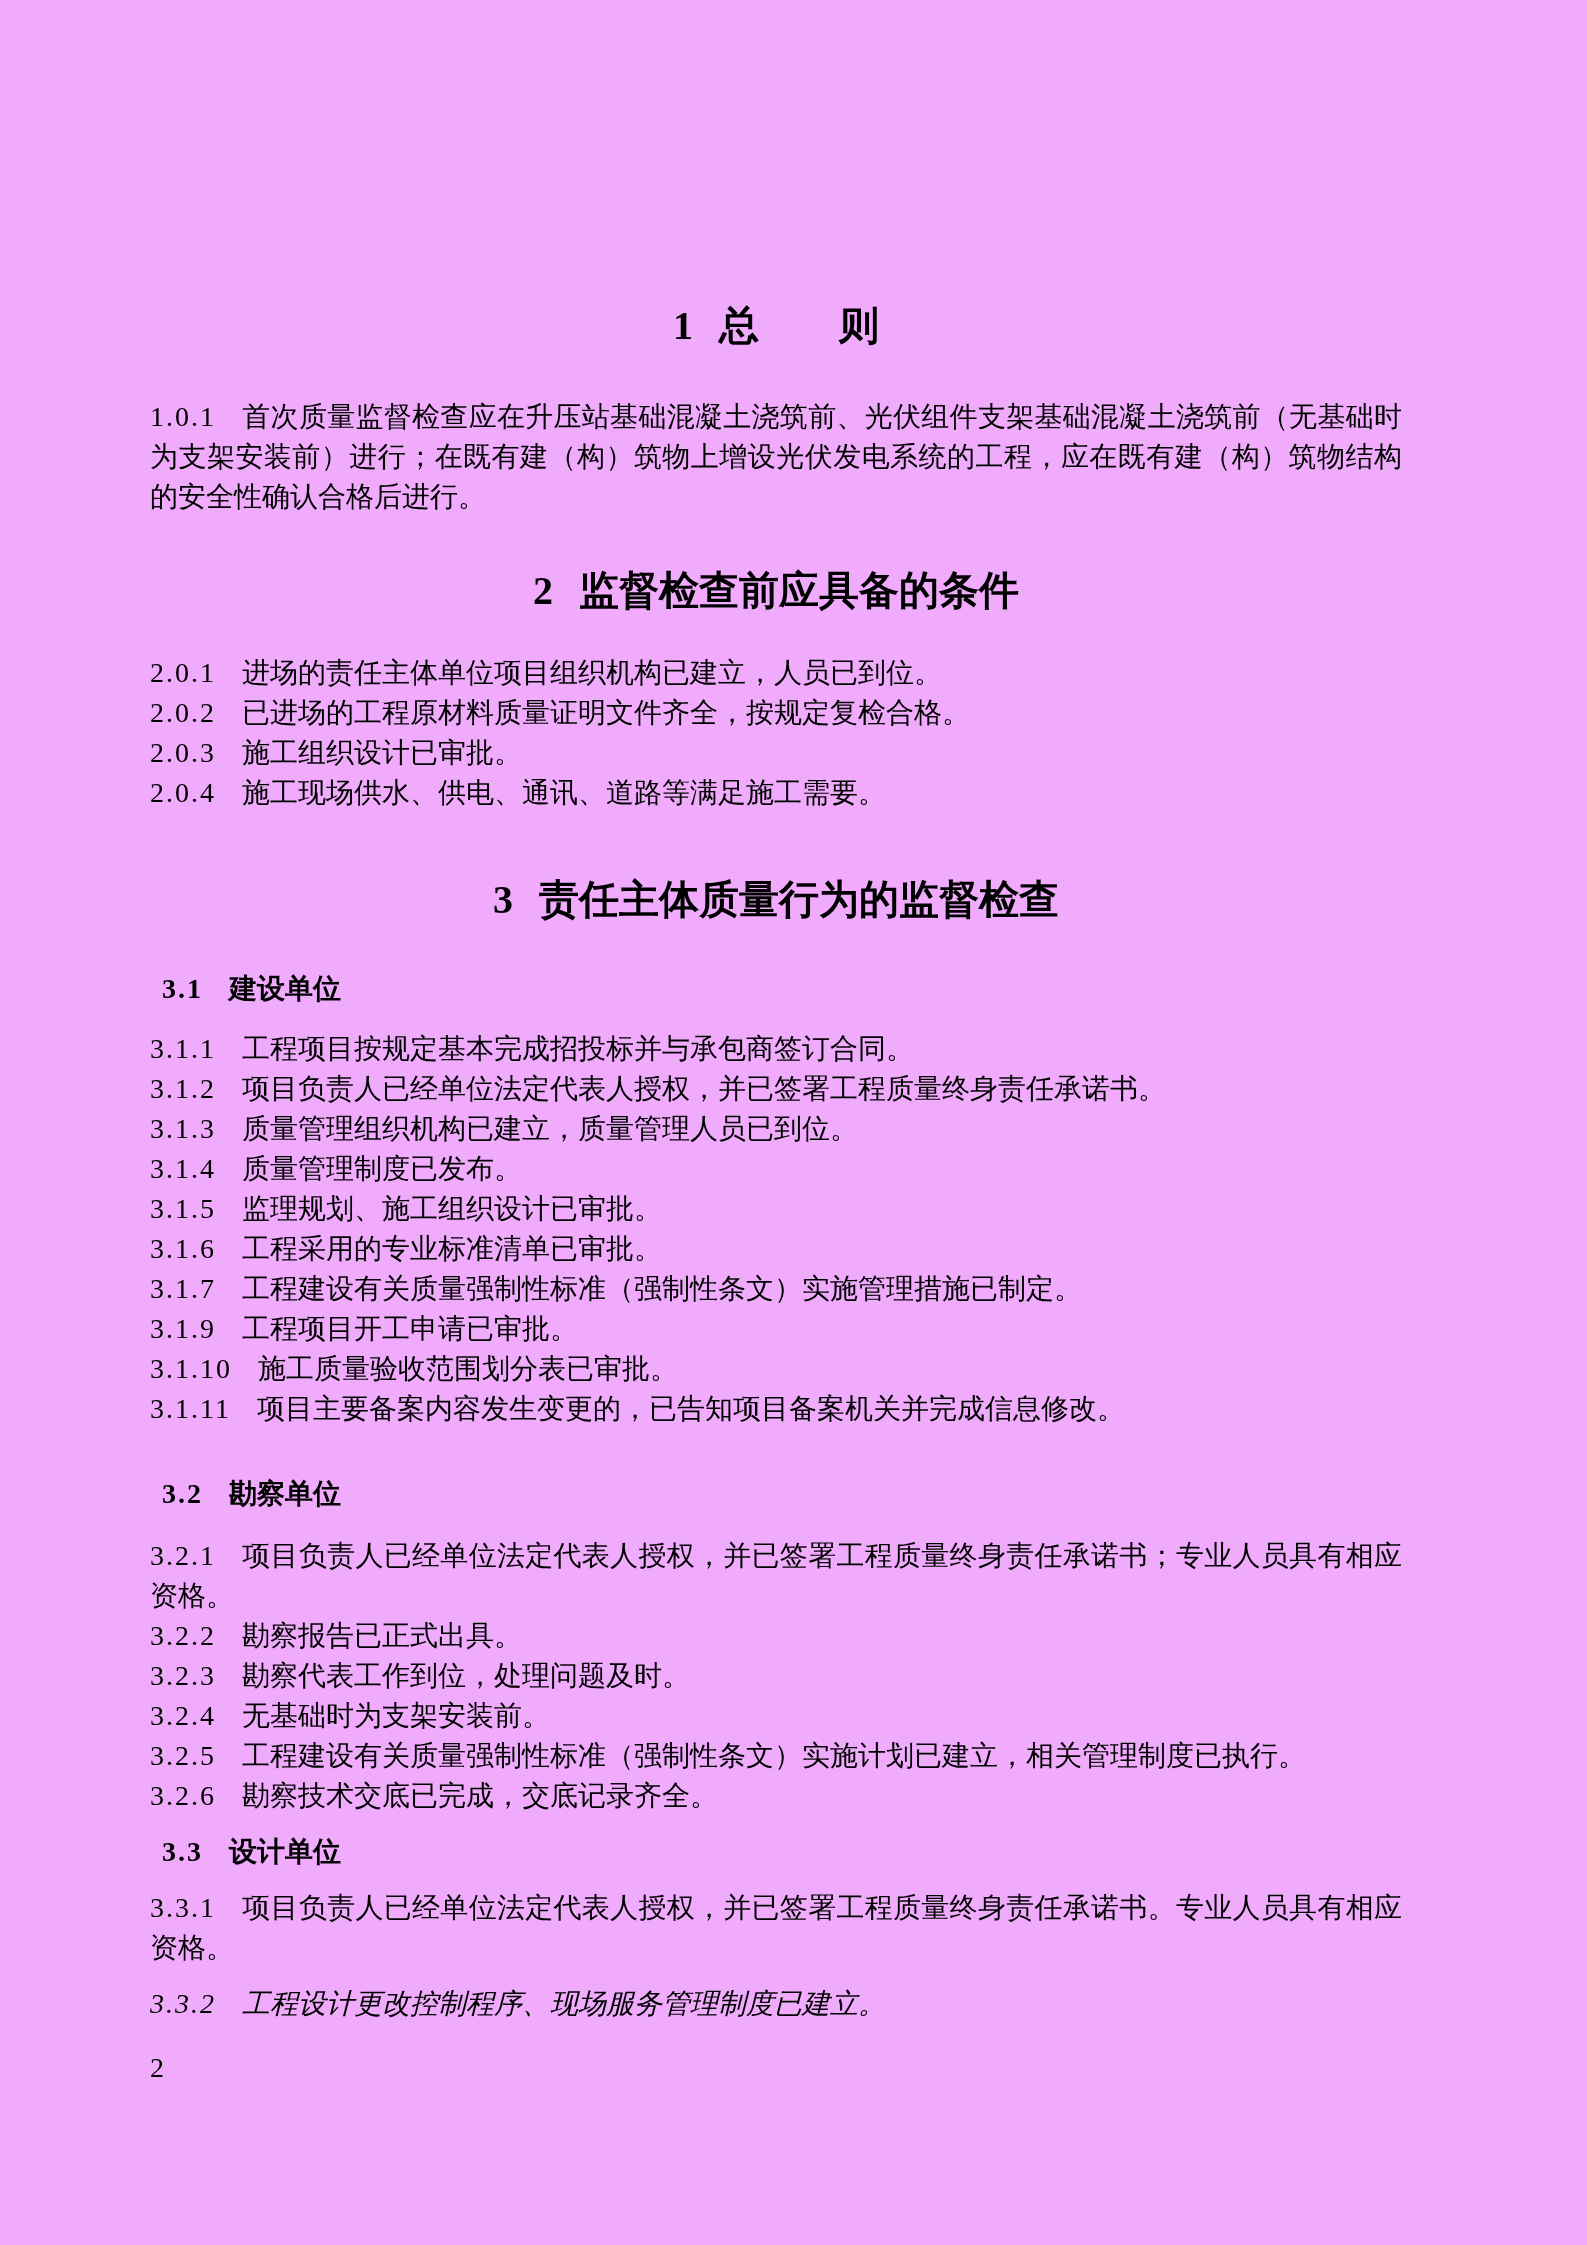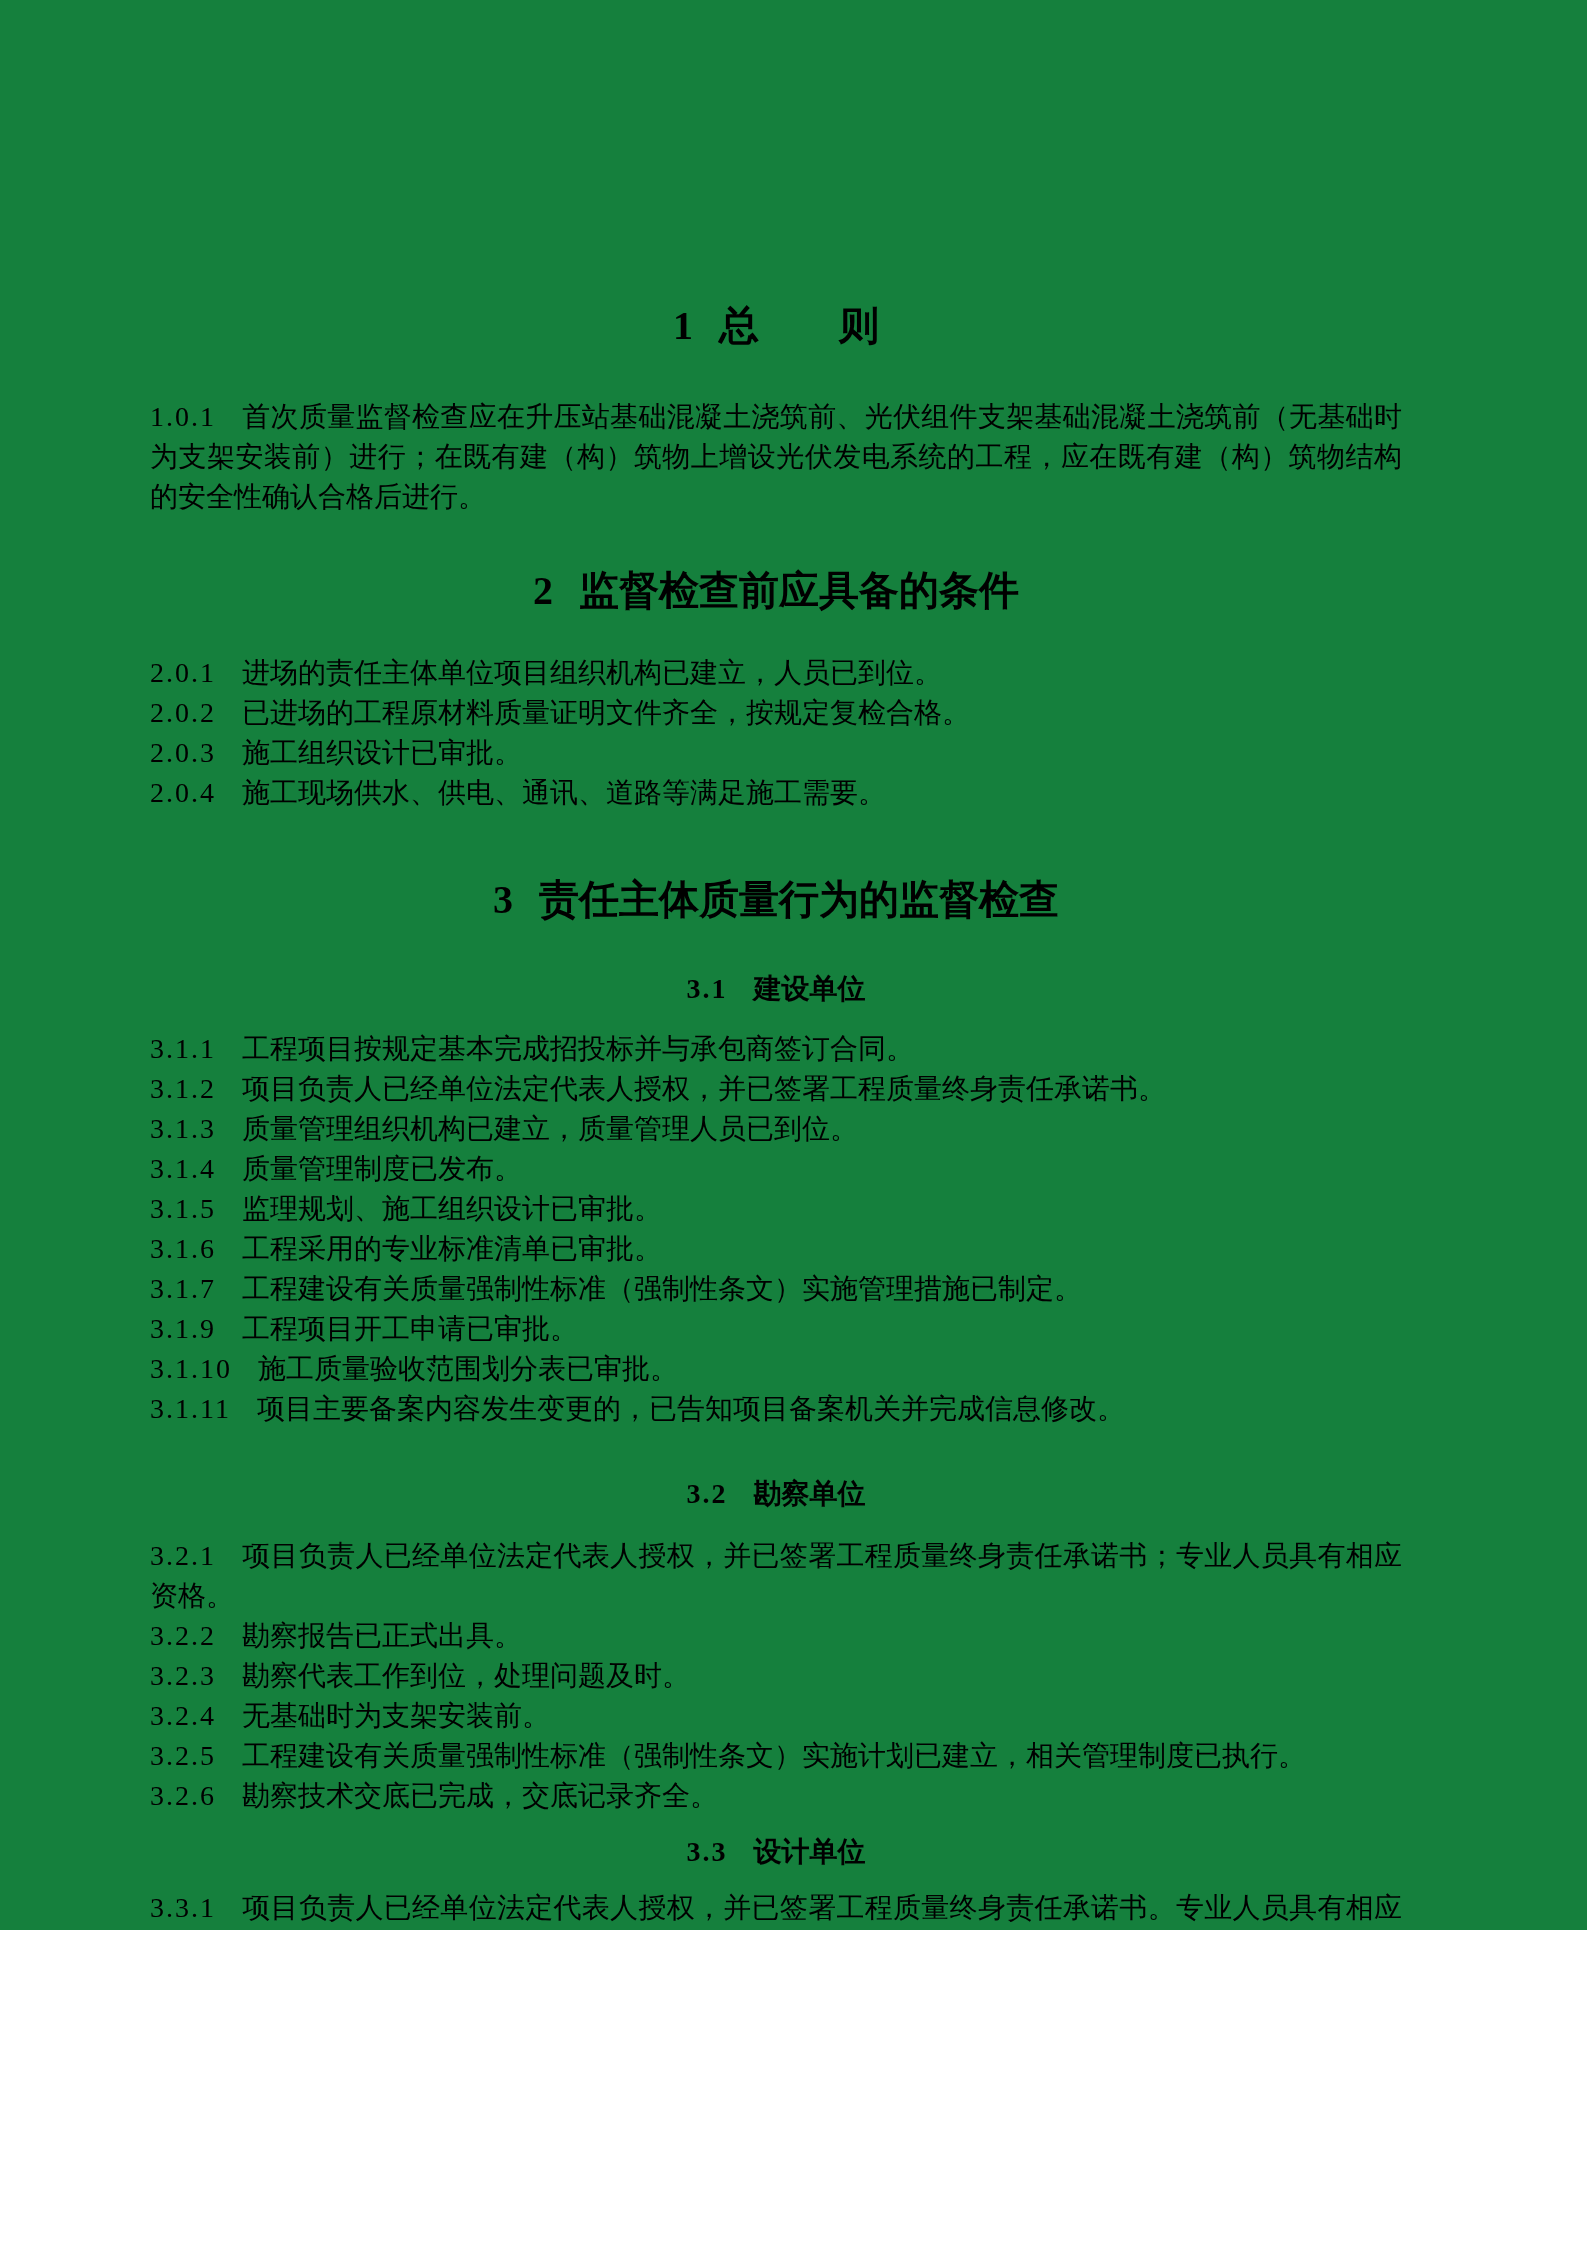--- a/index.html
+++ b/index.html
@@ -1,20 +1,20 @@
 <!DOCTYPE html>
 <html lang="zh"><head>
 <meta charset="utf-8">
 <style>
   html,body{margin:0;padding:0;background:#ffffff;}
   .page{
     position:relative;
     width:1587px;
-    height:1930px;
-    background:#15803d;
+    height:2245px;
+    background:#f0abfc;
     overflow:hidden;
     box-sizing:border-box;
     color:#000000;
   }
   .content{
     box-sizing:border-box;
     width:100%;
     height:100%;
     padding:0 185px 0 150px;
     font-family:"Liberation Serif","DejaVu Serif",serif;
@@ -37,22 +37,21 @@
     margin-right:26px;
   }
   .m-h1-1{margin-top:299px;}
   .m-h1-2{margin-top:47px;}
   .m-h1-3{margin-top:60px;}
   
   .sub-heading{
     font-weight:bold;
     font-size:28px;
     line-height:40px;
-    margin:0;
-    text-align:center;
+    margin:12px;
   }
   .sub-heading .sub-num{
     font-family:"Liberation Serif","DejaVu Serif",serif;
     letter-spacing:2px;
     margin-right:26px;
   }
   .sub-heading .sub-title{
     font-family:"Liberation Sans","DejaVu Sans",sans-serif;
   }
   .m-sub-31{margin-top:43px;}

